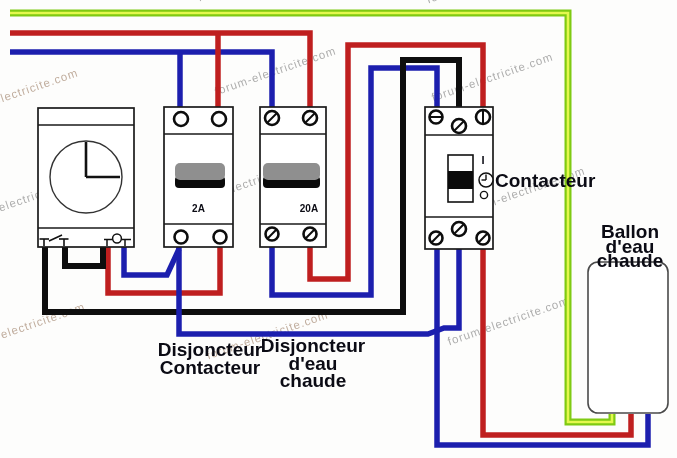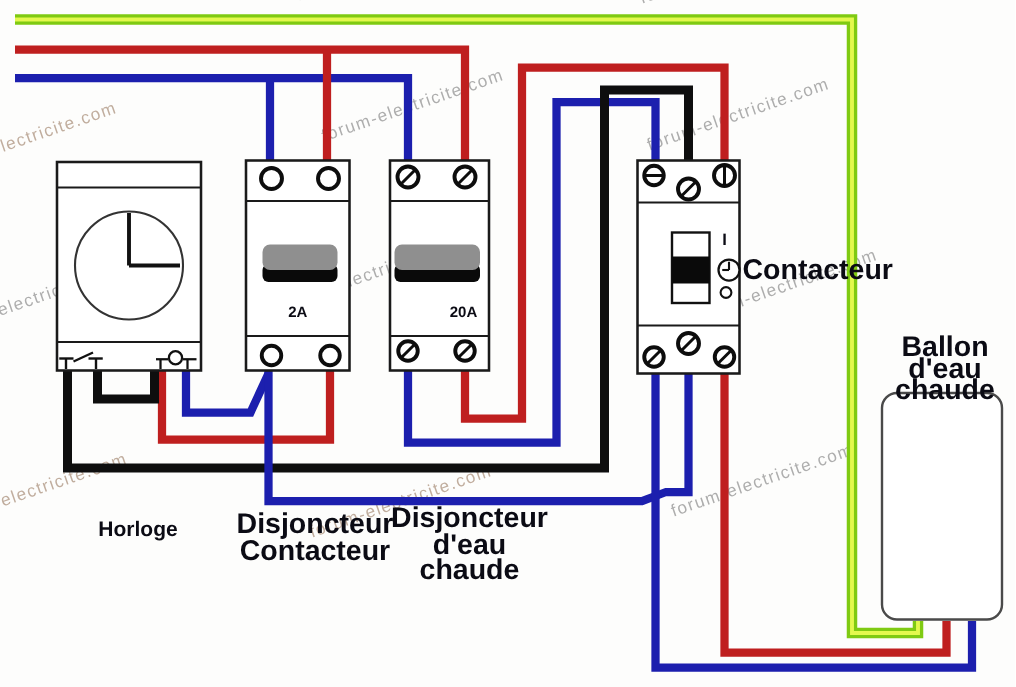--- a/index.html
+++ b/index.html
@@ -159,21 +159,20 @@
       <line x1="305.8" y1="238.2" x2="314.2" y2="229.8"></line>
       <line x1="430" y1="117" x2="442" y2="117"></line>
       <line x1="454.5" y1="130.5" x2="463.5" y2="121.5"></line>
       <line x1="483" y1="111" x2="483" y2="123"></line>
       <line x1="431.8" y1="242.2" x2="440.2" y2="233.8"></line>
       <line x1="454.5" y1="233.5" x2="463.5" y2="224.5"></line>
       <line x1="478.8" y1="242.2" x2="487.2" y2="233.8"></line>
     </g>
   </svg>
 
-  <div class="lbl lbl-horloge">Horloge</div>
 
   <div class="lbl lbl-dc">
     <div>Disjoncteur</div>
     <div>Contacteur</div>
   </div>
 
   <div class="lbl lbl-db">
     <div>Disjoncteur</div>
     <div>d'eau chaude</div>
   </div>

